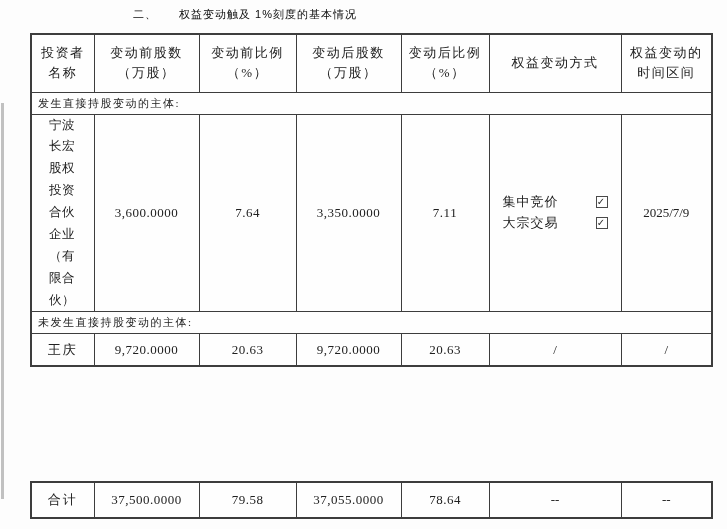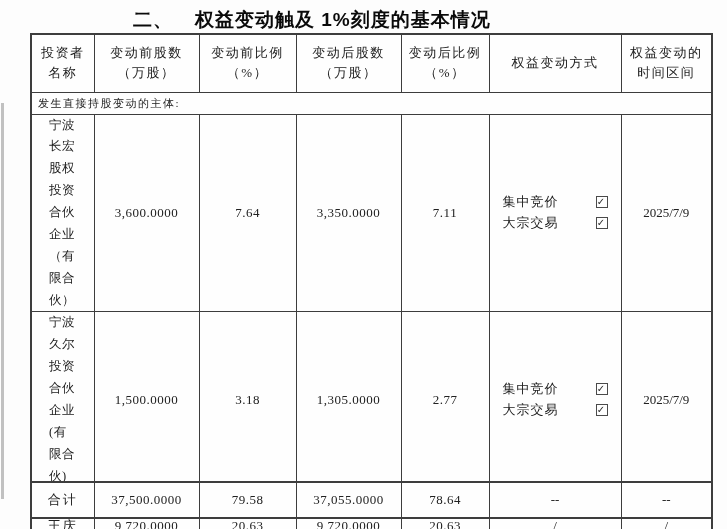--- a/index.html
+++ b/index.html
@@ -9,22 +9,22 @@
     width: 727px; height: 529px;
     background: #fdfdfd;
     font-family: "Liberation Serif", "DejaVu Serif", serif;
     color: #212121;
     overflow: hidden;
   }
   .doc-title {
     position: absolute;
     top: 7px; left: 133px;
     font-family: "Liberation Sans", "DejaVu Sans", sans-serif;
-    font-weight: bold;
-    font-size: 19px;
+    font-weight: normal;
+    font-size: 11px;
     color: #0a0a0a;
     letter-spacing: 1px;
     white-space: nowrap;
   }
   .doc-title .num { margin-right: 22px; }
 
   table {
     border-collapse: collapse;
     table-layout: fixed;
     background: #fefefe;
@@ -158,38 +158,20 @@
           <span class="checkbox">✓</span>
         </div>
         <div class="method-line">
           <span>大宗交易</span>
           <span class="checkbox">✓</span>
         </div>
       </td>
       <td>2025/7/9</td>
     </tr>
 
-    <tr class="row-tall-2">
-      <td class="name-cell">宁波久尔投资合伙企业(有限合伙)</td>
-      <td class="num-cell">1,500.0000</td>
-      <td class="num-cell">3.18</td>
-      <td class="num-cell">1,305.0000</td>
-      <td class="num-cell">2.77</td>
-      <td class="method-cell">
-        <div class="method-line">
-          <span>集中竞价</span>
-          <span class="checkbox">✓</span>
-        </div>
-        <div class="method-line">
-          <span>大宗交易</span>
-          <span class="checkbox">✓</span>
-        </div>
-      </td>
-      <td>2025/7/9</td>
-    </tr>
 
     <tr class="section-row">
       <td colspan="7">未发生直接持股变动的主体:</td>
     </tr>
 
 
     <tr class="row-small-2">
       <td class="name-center">王庆</td>
       <td class="num-cell">9,720.0000</td>
       <td class="num-cell">20.63</td>

